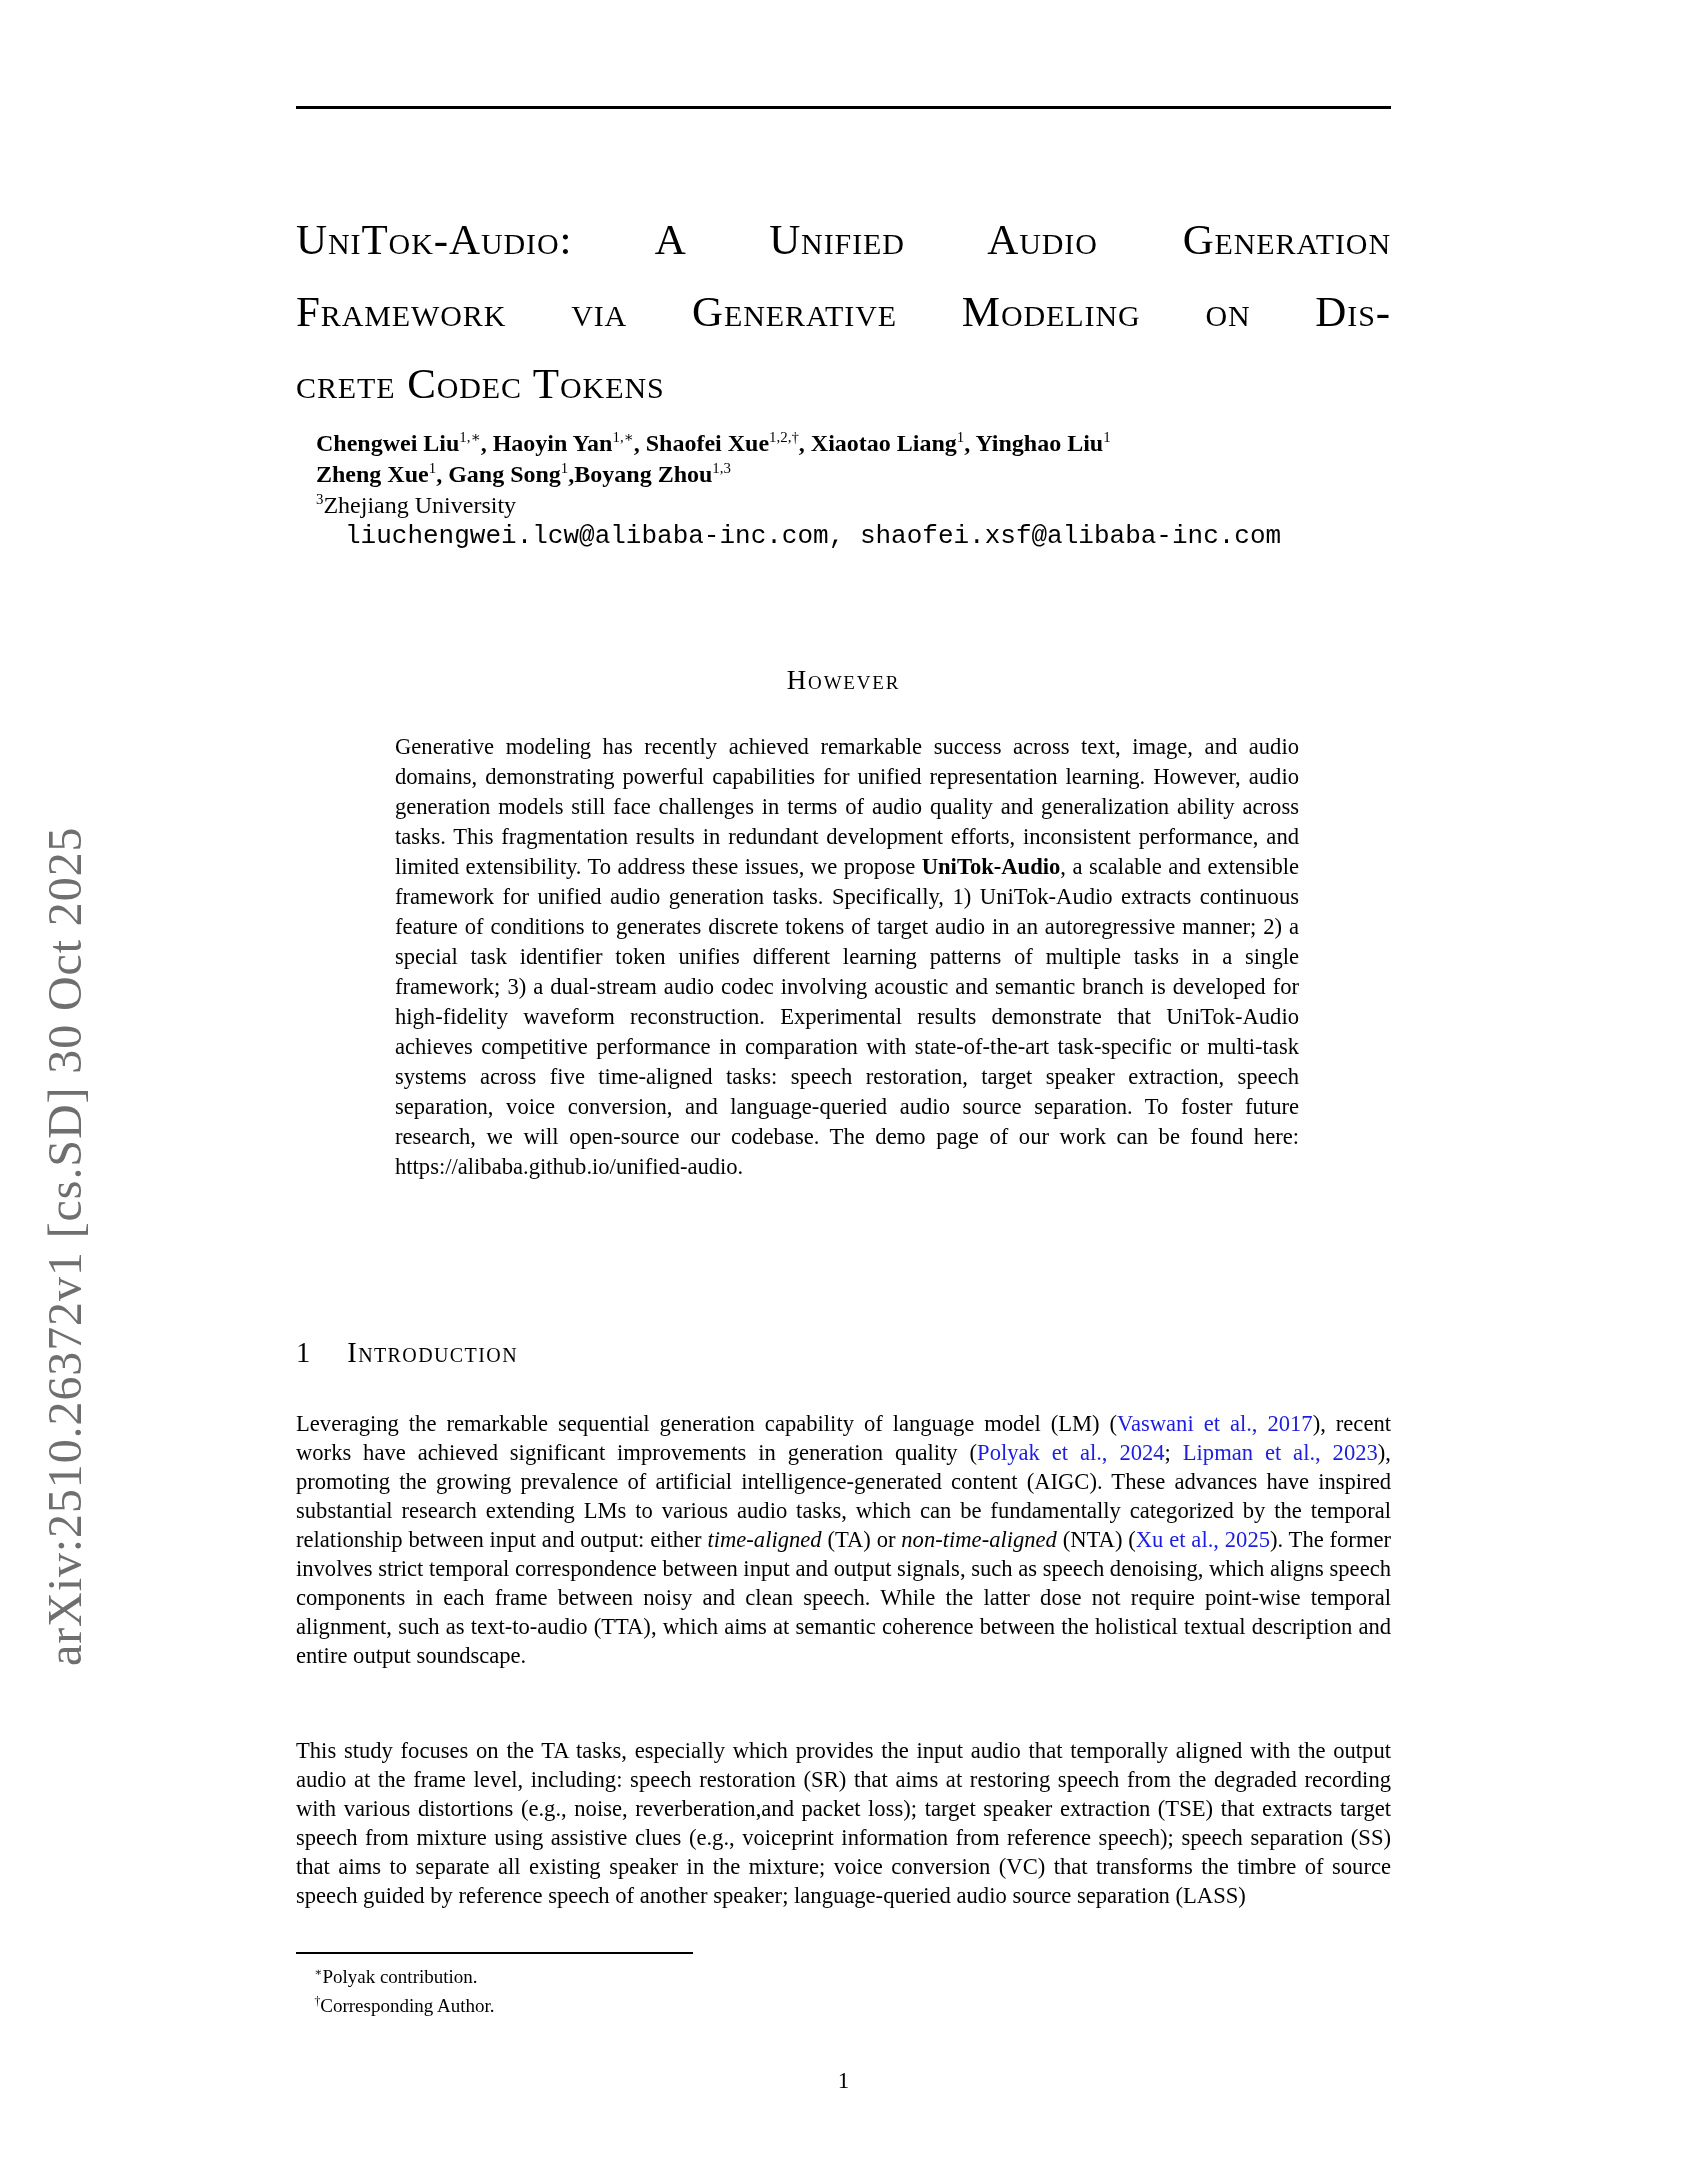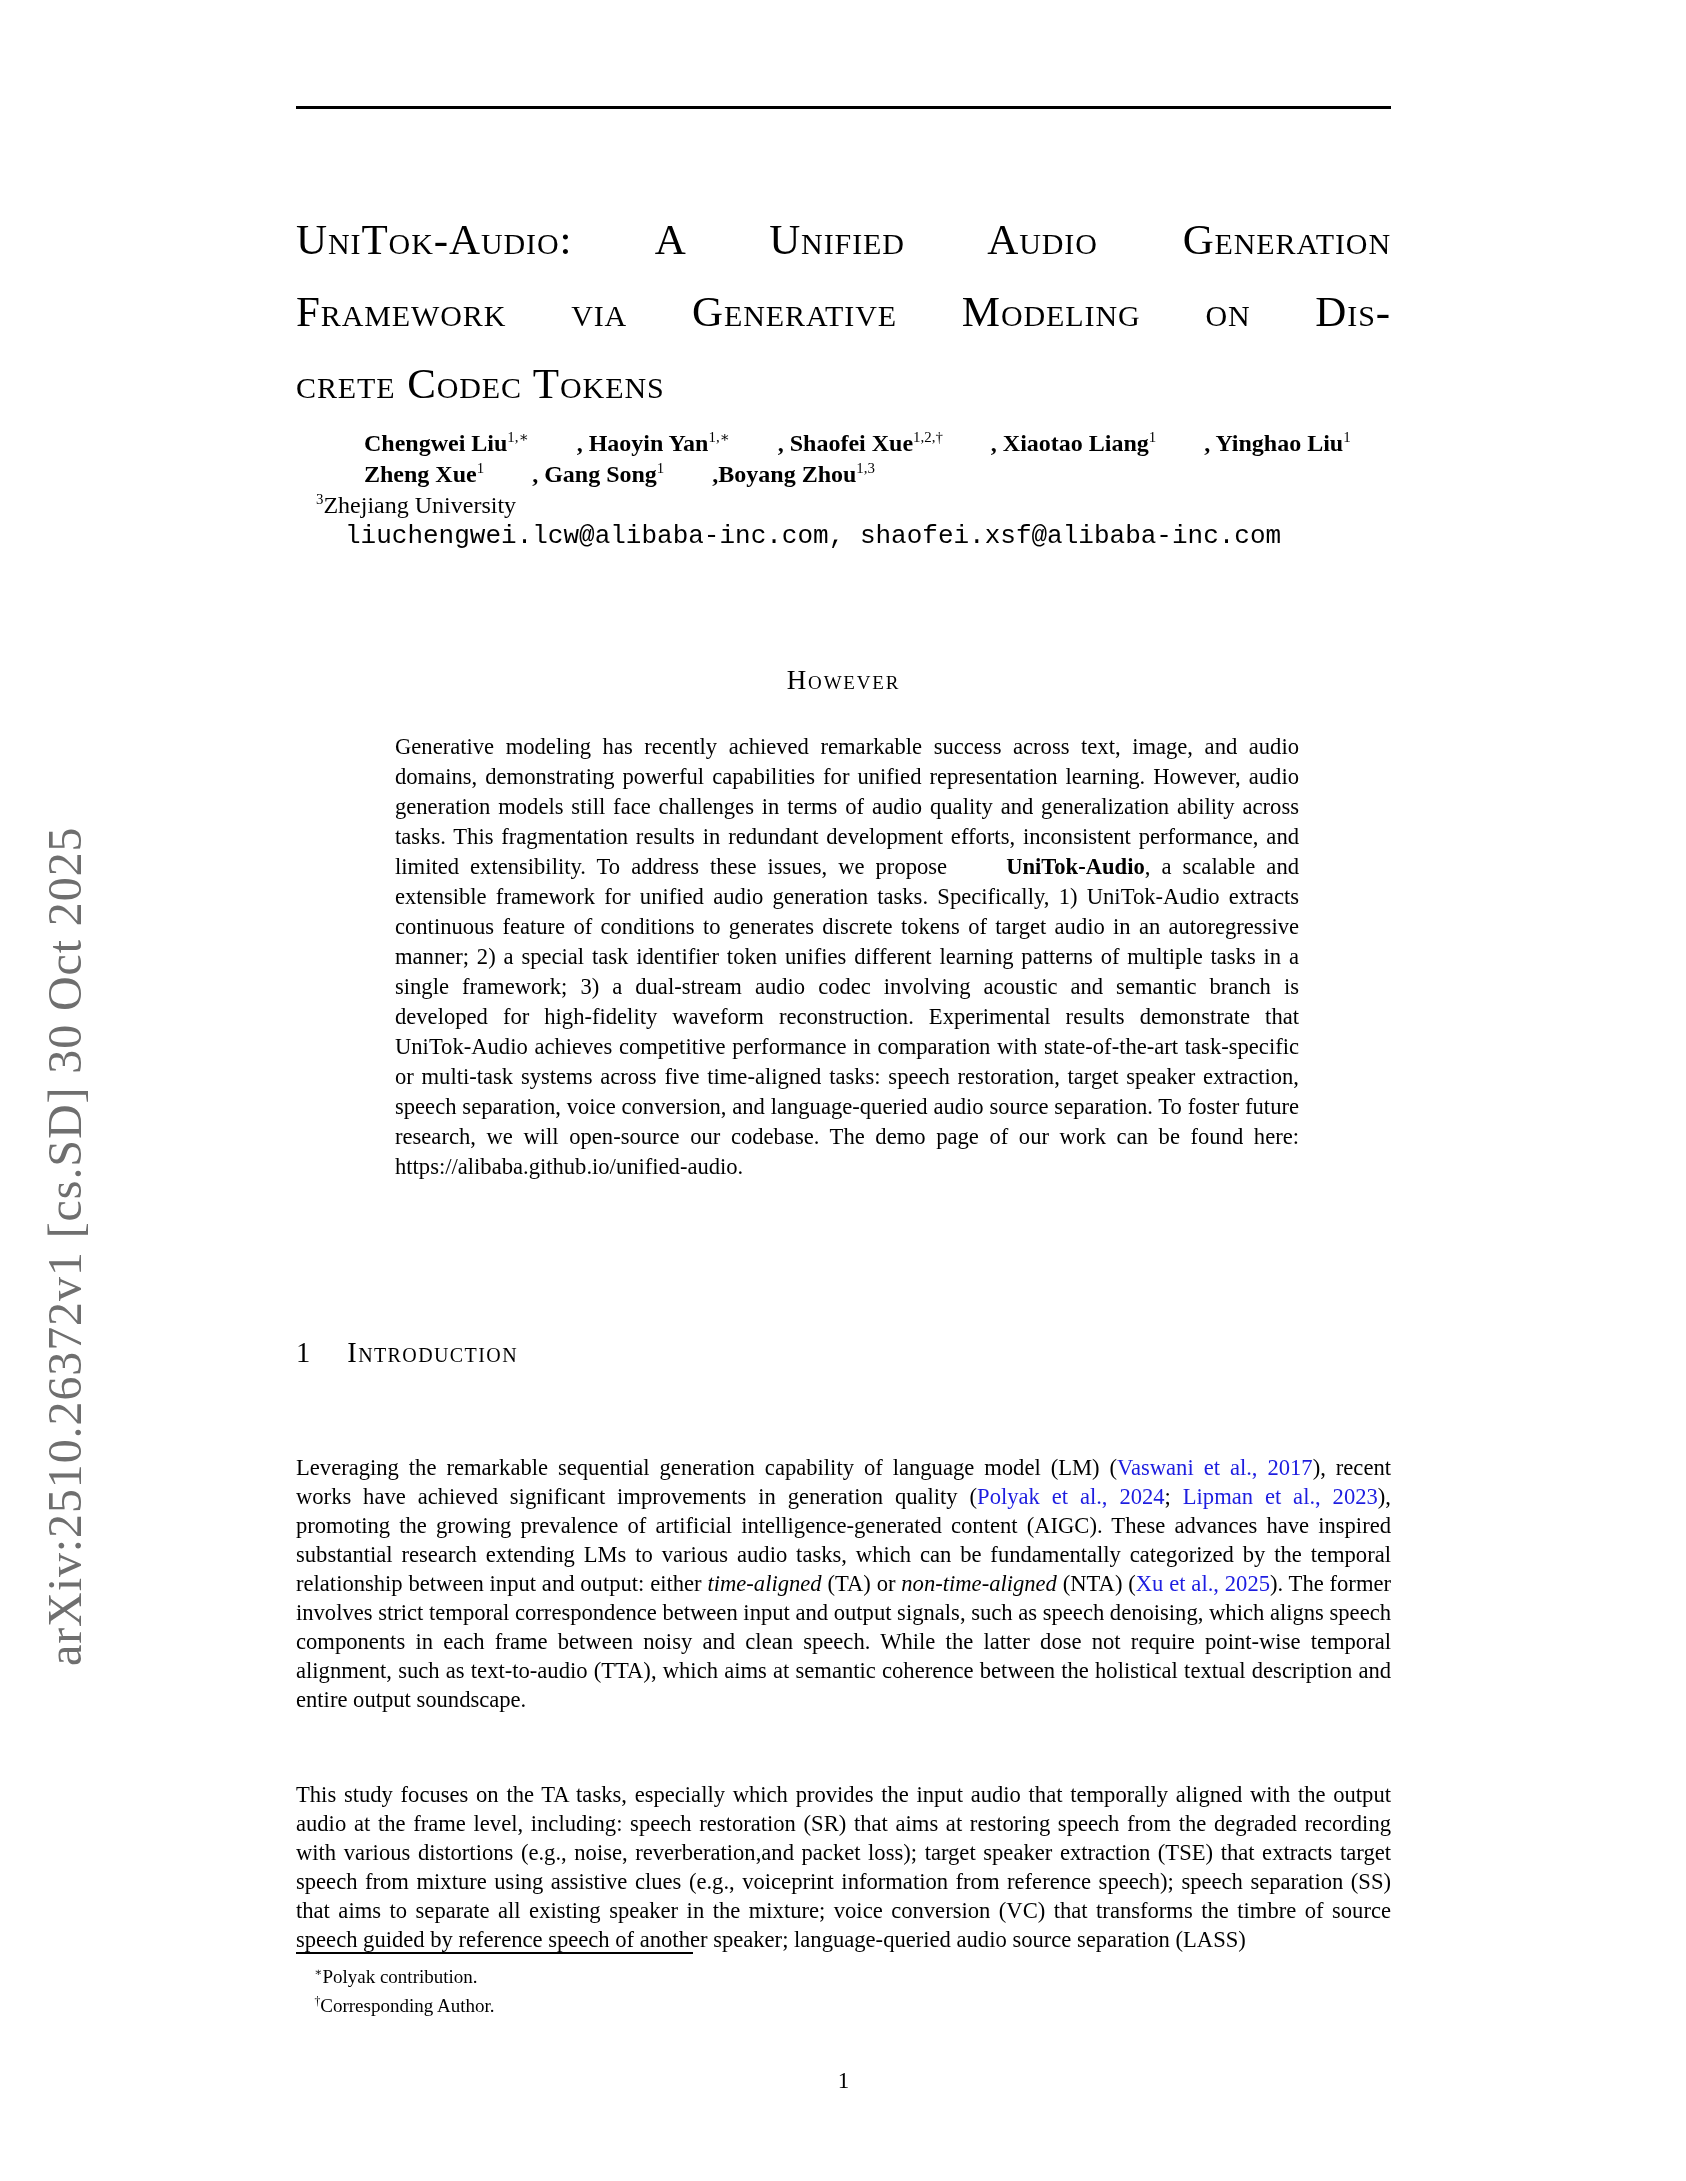--- a/index.html
+++ b/index.html
@@ -37,21 +37,21 @@
   .title-line.jl{text-align-last:justify;}
 
   .authors{position:absolute;left:316px;top:428px;font-size:24px;line-height:31px;}
   .authors .author-line{white-space:nowrap;}
   .mono-line{
     font-family:"Liberation Mono","DejaVu Sans Mono",monospace;
     font-size:26px;letter-spacing:0;margin-left:29px;
   }
 
   sup.sg-sup{font-size:0.62em;line-height:0;vertical-align:super;font-weight:normal;}
-  .sg-b{font-weight:bold;margin-left:48px;}
+  .sg-b{font-weight:bold;}
   .sg-i{font-style:italic;}
   .sg-l{color:var(--link);}
 
   .abstract-heading{
     position:absolute;left:296px;top:665px;width:1095px;
     text-align:center;font-variant:small-caps;
     font-size:27px;letter-spacing:1.8px;
   }
   .abstract-body{
     position:absolute;left:395px;top:732px;width:904px;
@@ -63,21 +63,21 @@
     font-size:28.5px;margin:0;font-weight:normal;
   }
   .section-number{display:inline-block;}
   .section-label{
     display:inline-block;margin-left:37px;
     font-variant:small-caps;letter-spacing:1.4px;
   }
 
   .body-par{
     position:absolute;left:296px;width:1095px;
-    font-size:22.6px;line-height:29px;text-align:justify;margin-top:44px;
+    font-size:22.6px;line-height:29px;text-align:justify;
   }
   .par-1{top:1409px;}
   .par-2{top:1736px;}
 
   .fn-rule{position:absolute;left:296px;top:1952px;width:397px;height:1.8px;background:#000;}
   .footnotes{position:absolute;left:296px;top:1962px;font-size:19px;line-height:29px;}
   .footnote-line{text-indent:18.4px;}
 
   .page-number{
     position:absolute;left:296px;top:2068px;width:1095px;

